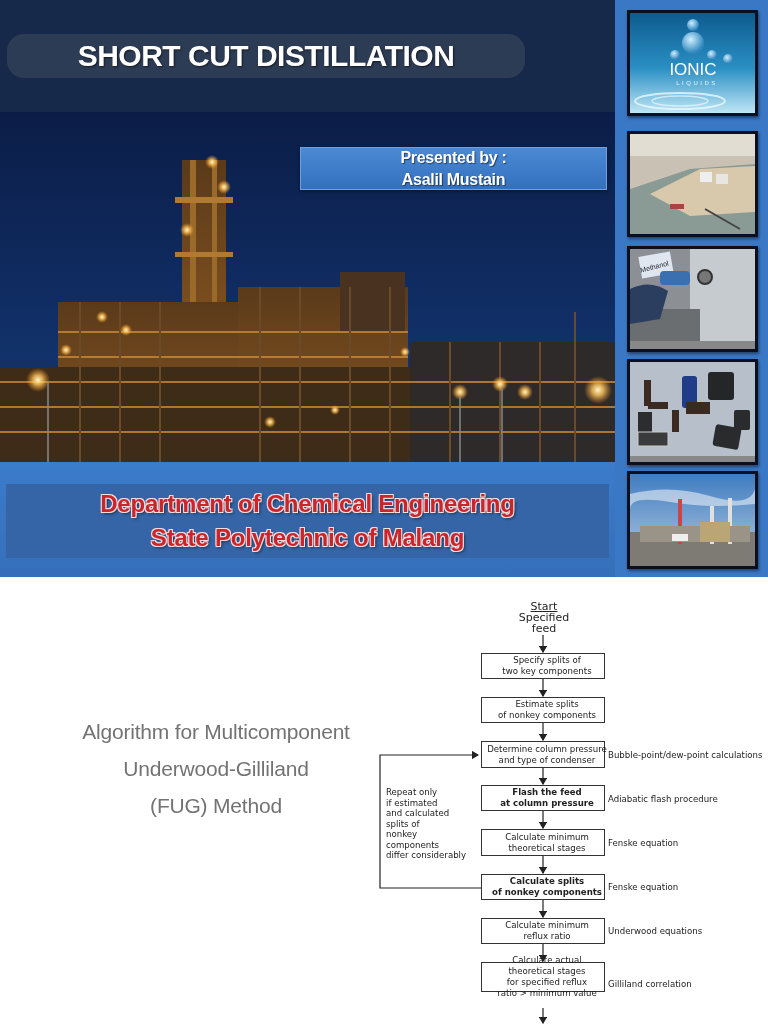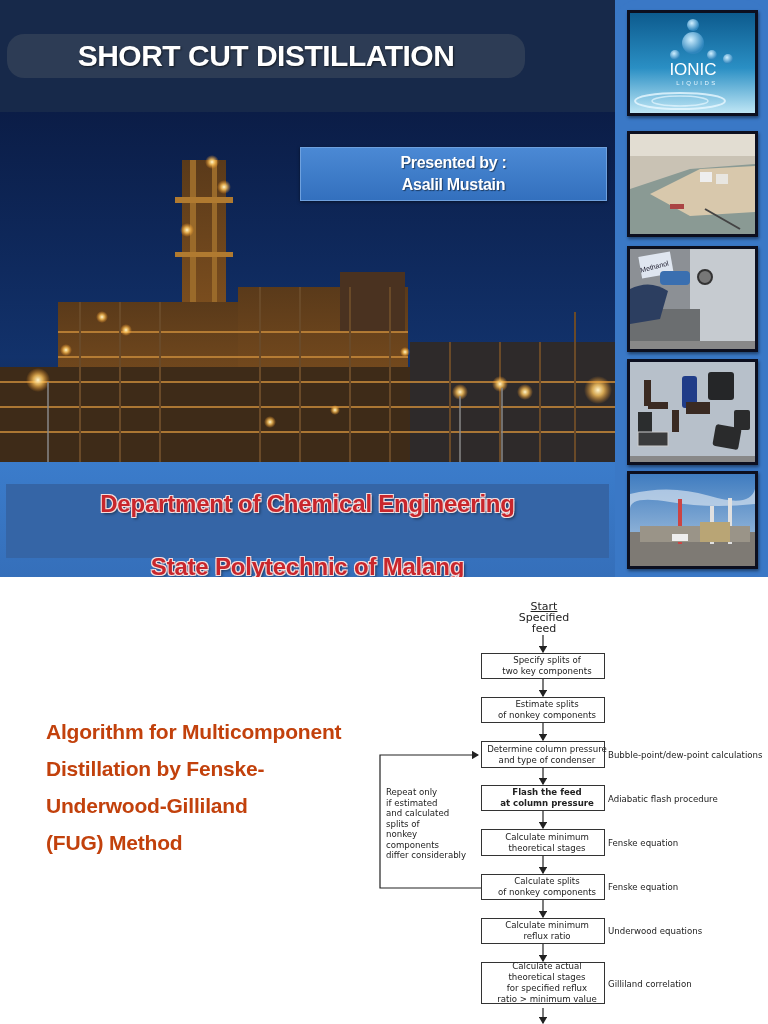--- a/index.html
+++ b/index.html
@@ -24,21 +24,21 @@
       color: #ffffff; font-weight: bold; font-size: 30px; letter-spacing: -0.5px;
       text-shadow: 1px 1px 2px rgba(0,0,0,0.6);
     }
     .hero {
       position: absolute; left: 0; top: 112px; width: 615px; height: 350px;
       background: linear-gradient(180deg, #0b1d47 0%, #0f2a5e 45%, #12326b 70%, #1a2640 100%);
       overflow: hidden;
     }
     .hero svg { position: absolute; left: 0; top: 0; }
     .presenter-box {
-      position: absolute; left: 300px; top: 147px; width: 307px; height: 54px;
+      position: absolute; left: 300px; top: 147px; width: 307px; height: 43px;
       background: linear-gradient(180deg, #4b89d4 0%, #3370be 100%);
       border: 1px solid #6fa1de;
       display: flex; flex-direction: column; align-items: center; justify-content: center;
       box-shadow: 0 1px 3px rgba(0,0,0,0.5);
     }
     .presenter-box span {
       color: #ffffff; font-weight: bold; font-size: 16px; line-height: 22px;
       letter-spacing: -0.3px; text-shadow: 1px 1px 1px rgba(0,0,0,0.5);
     }
     .bottom-band {
@@ -47,21 +47,20 @@
     }
     .dept-box {
       position: absolute; left: 6px; top: 22px; width: 603px; height: 74px;
       background: #3565a6;
       display: flex; flex-direction: column; align-items: center; justify-content: center;
     }
     .dept-box span {
       color: #c8262c; font-weight: bold; font-size: 24px; line-height: 34px;
       letter-spacing: -0.2px;
       text-shadow: -1px -1px 0 #f4dede, 1px -1px 0 #f4dede, -1px 1px 0 #f4dede, 1px 1px 0 #f4dede, 2px 2px 3px rgba(0,0,0,0.5);
-      margin-top: 29px;
     }
     .thumb-strip {
       position: absolute; left: 615px; top: 0; width: 153px; height: 577px;
       background: #3a78c6;
       border-radius: 22px;
     }
     .thumb {
       position: absolute; left: 12px; width: 131px; height: 106px;
       border: 3px solid #0c0f1f; background: #888;
       box-shadow: 1px 2px 3px rgba(0,0,0,0.45);
@@ -69,22 +68,23 @@
     }
     .thumb svg { display: block; }
 
     
     .slide2 {
       position: absolute; left: 0; top: 577px; width: 768px; height: 447px;
       background: #ffffff;
     }
     .algo-heading {
       position: absolute; left: 46px; top: 136px; width: 340px;
-      color: #c2410c; font-weight: bold; font-size: 21px; line-height: 37px;
+      color: #737373; font-weight: normal; font-size: 21px; line-height: 37px;
       letter-spacing: -0.2px;
+      text-align: center;
     }
     .algo-heading span { display: block; white-space: nowrap; }
 
     .flow {
       position: absolute; left: 0; top: 0; width: 768px; height: 447px;
       font-family: "DejaVu Sans", sans-serif; color: #222;
     }
     .fbox {
       position: absolute; border: 1px solid #333; background: #fff;
       display: flex; flex-direction: column; align-items: center; justify-content: center;
@@ -289,21 +289,20 @@
         <rect x="70" y="48" width="30" height="20" fill="#b9a575"></rect>
         <rect x="42" y="60" width="16" height="7" fill="#eee"></rect>
       </svg>
     </div>
   </div>
 </section>
 
 <section class="slide2">
   <div class="algo-heading">
     <span>Algorithm for Multicomponent</span>
-    <span>Distillation by Fenske-</span>
     <span>Underwood-Gilliland</span>
     <span>(FUG) Method</span>
   </div>
 
   <div class="flow">
 
     <svg width="768" height="447" viewBox="0 0 768 447">
       <defs>
         <marker id="arr" markerWidth="6" markerHeight="7" refX="5" refY="3.5" orient="auto">
           <path d="M0,0 L6,3.5 L0,7 Z" fill="#222"></path>
@@ -351,33 +350,33 @@
       <span>at column pressure</span>
     </div>
     <div class="fnote" style="left:608px; top:217px;">Adiabatic flash procedure</div>
 
     <div class="fbox" style="left:481px; top:252px; width:124px; height:27px;">
       <span>Calculate minimum</span>
       <span>theoretical stages</span>
     </div>
     <div class="fnote" style="left:608px; top:261px;">Fenske equation</div>
 
-    <div class="fbox" style="left:481px; top:297px; width:124px; height:26px;">
+    <div class="fbox" style="left:481px; top:297px; width:124px; height:26px;font-weight:bold;">
       <span>Calculate splits</span>
       <span>of nonkey components</span>
     </div>
     <div class="fnote" style="left:608px; top:305px;">Fenske equation</div>
 
     <div class="fbox" style="left:481px; top:341px; width:124px; height:26px;">
       <span>Calculate minimum</span>
       <span>reflux ratio</span>
     </div>
     <div class="fnote" style="left:608px; top:349px;">Underwood equations</div>
 
-    <div class="fbox" style="left:481px; top:385px; width:124px; height:42px;">
+    <div class="fbox" style="left:481px; top:385px; width:124px; height:30px;">
       <span>Calculate actual</span>
       <span>theoretical stages</span>
       <span>for specified reflux</span>
       <span>ratio &gt; minimum value</span>
     </div>
     <div class="fnote" style="left:608px; top:402px;">Gilliland correlation</div>
 
     <div class="repeat-note">
       <span>Repeat only</span>
       <span>if estimated</span>

